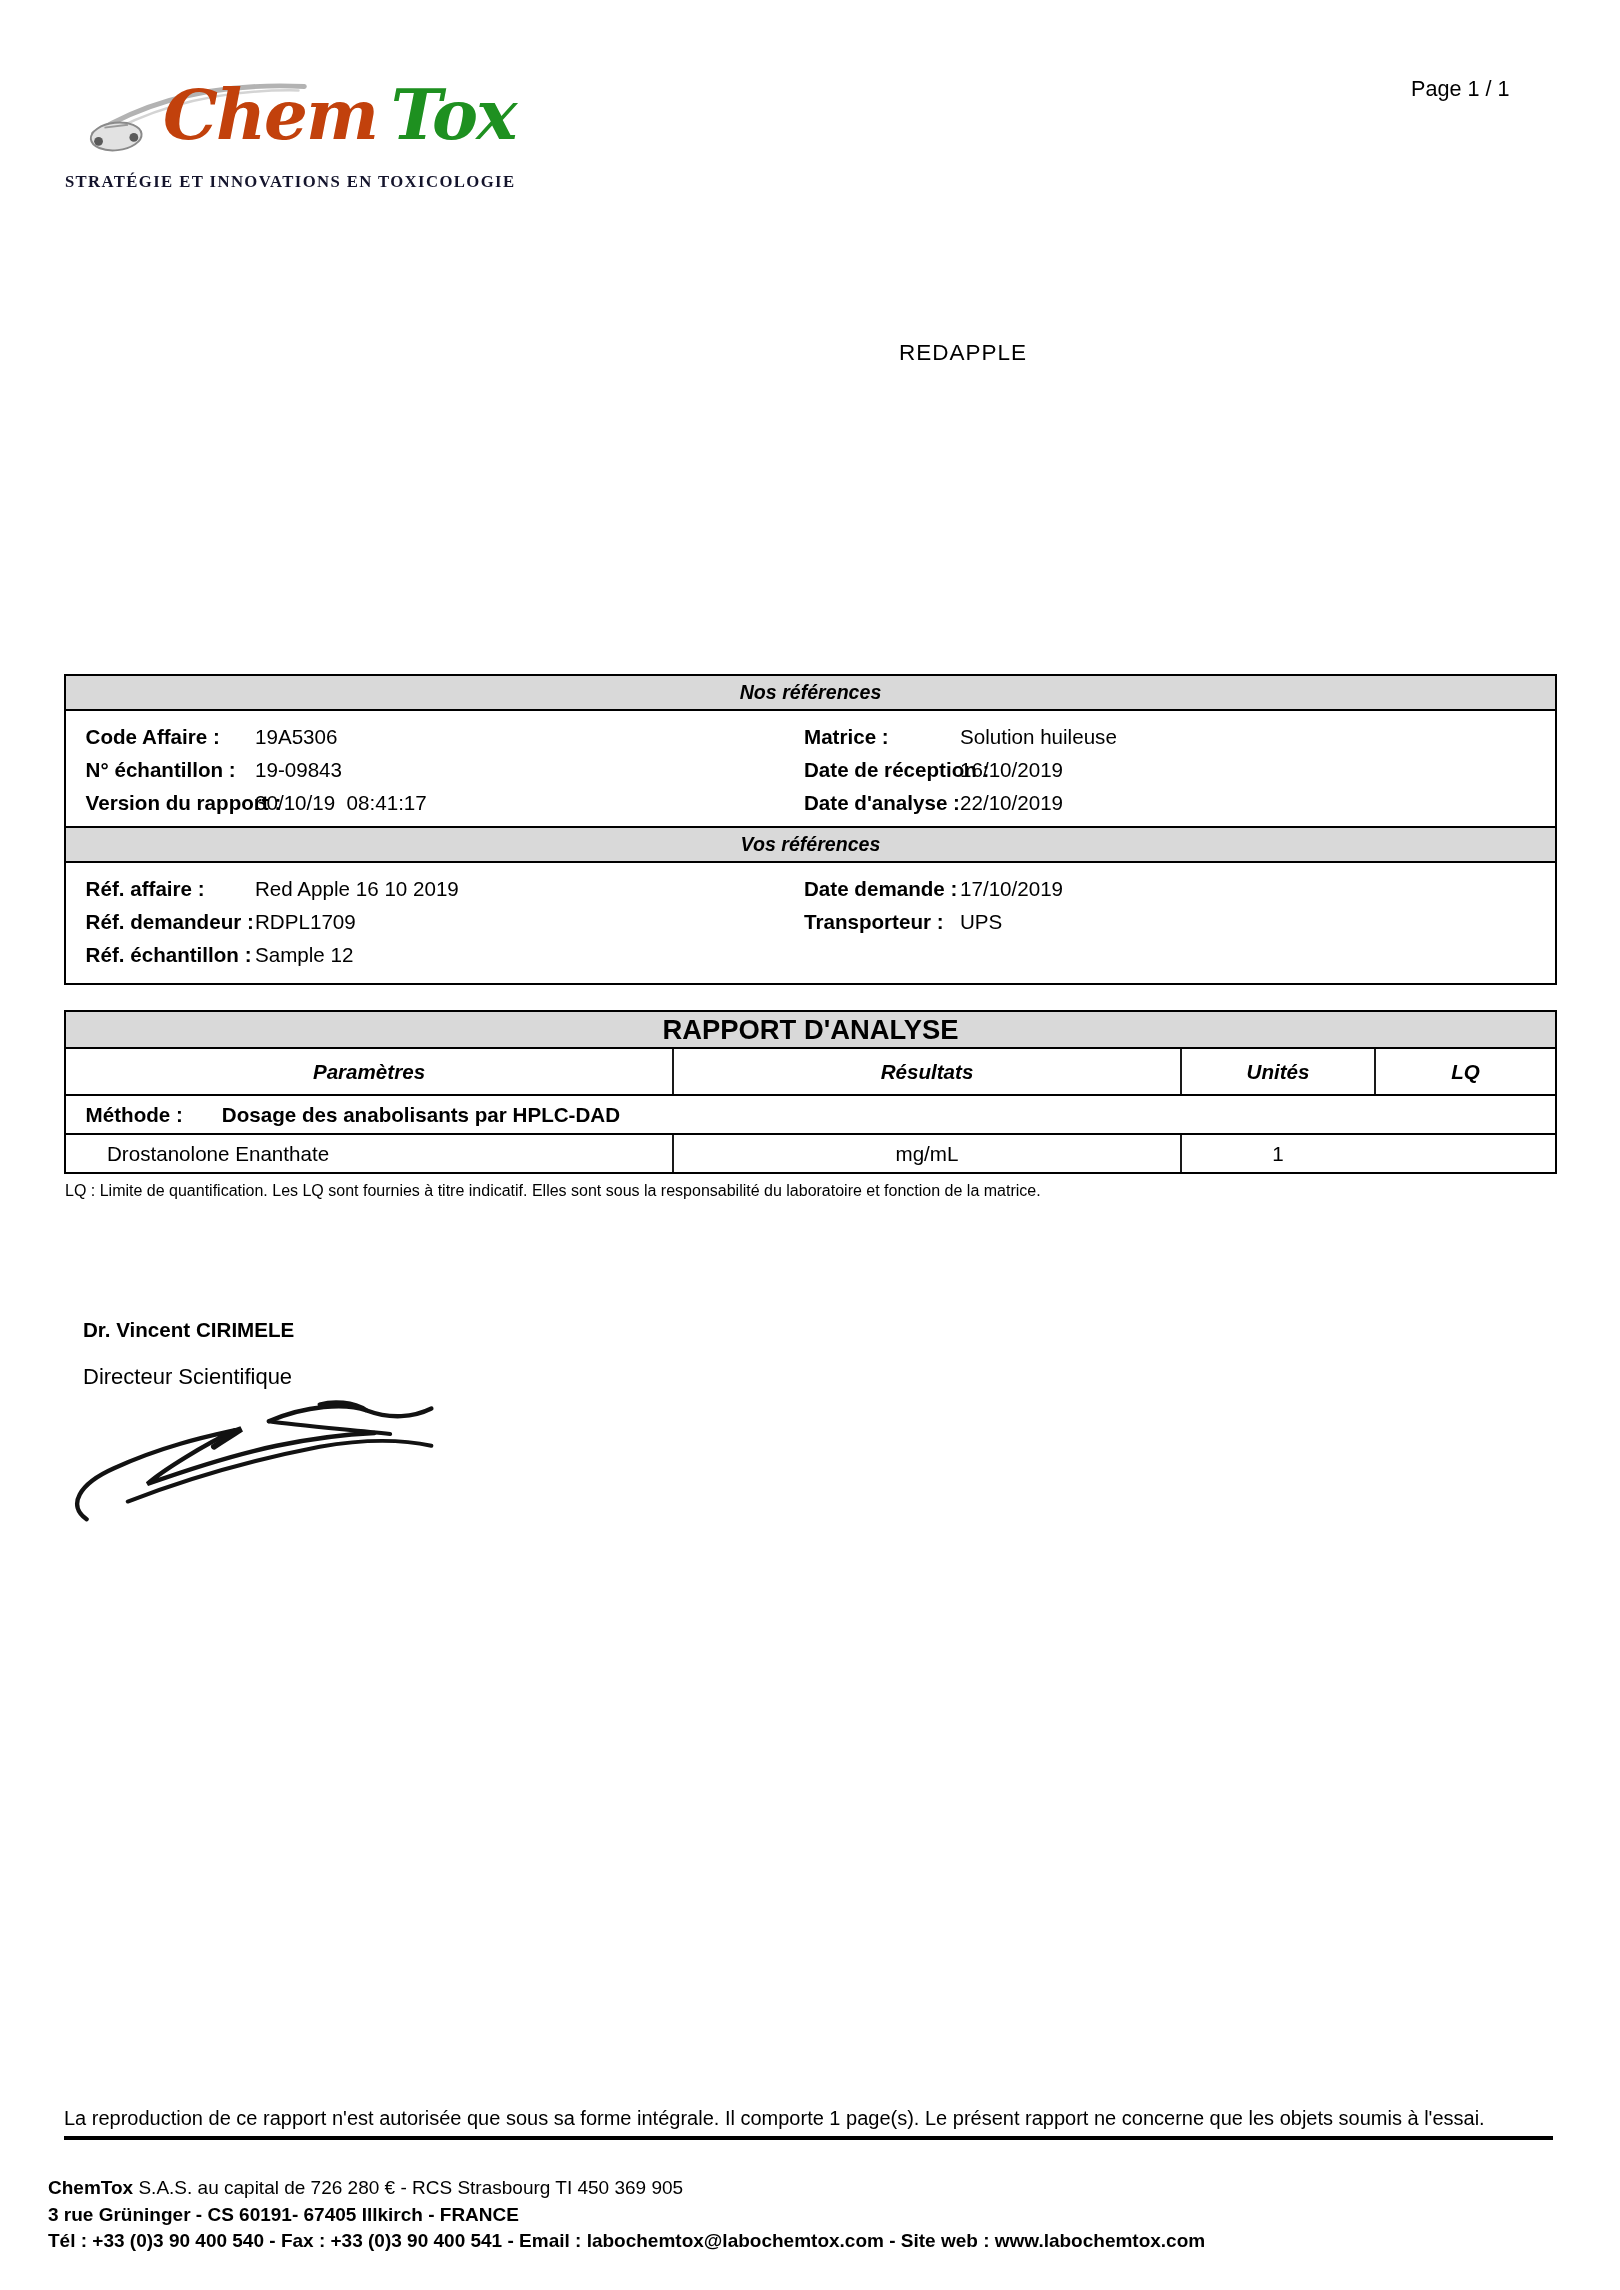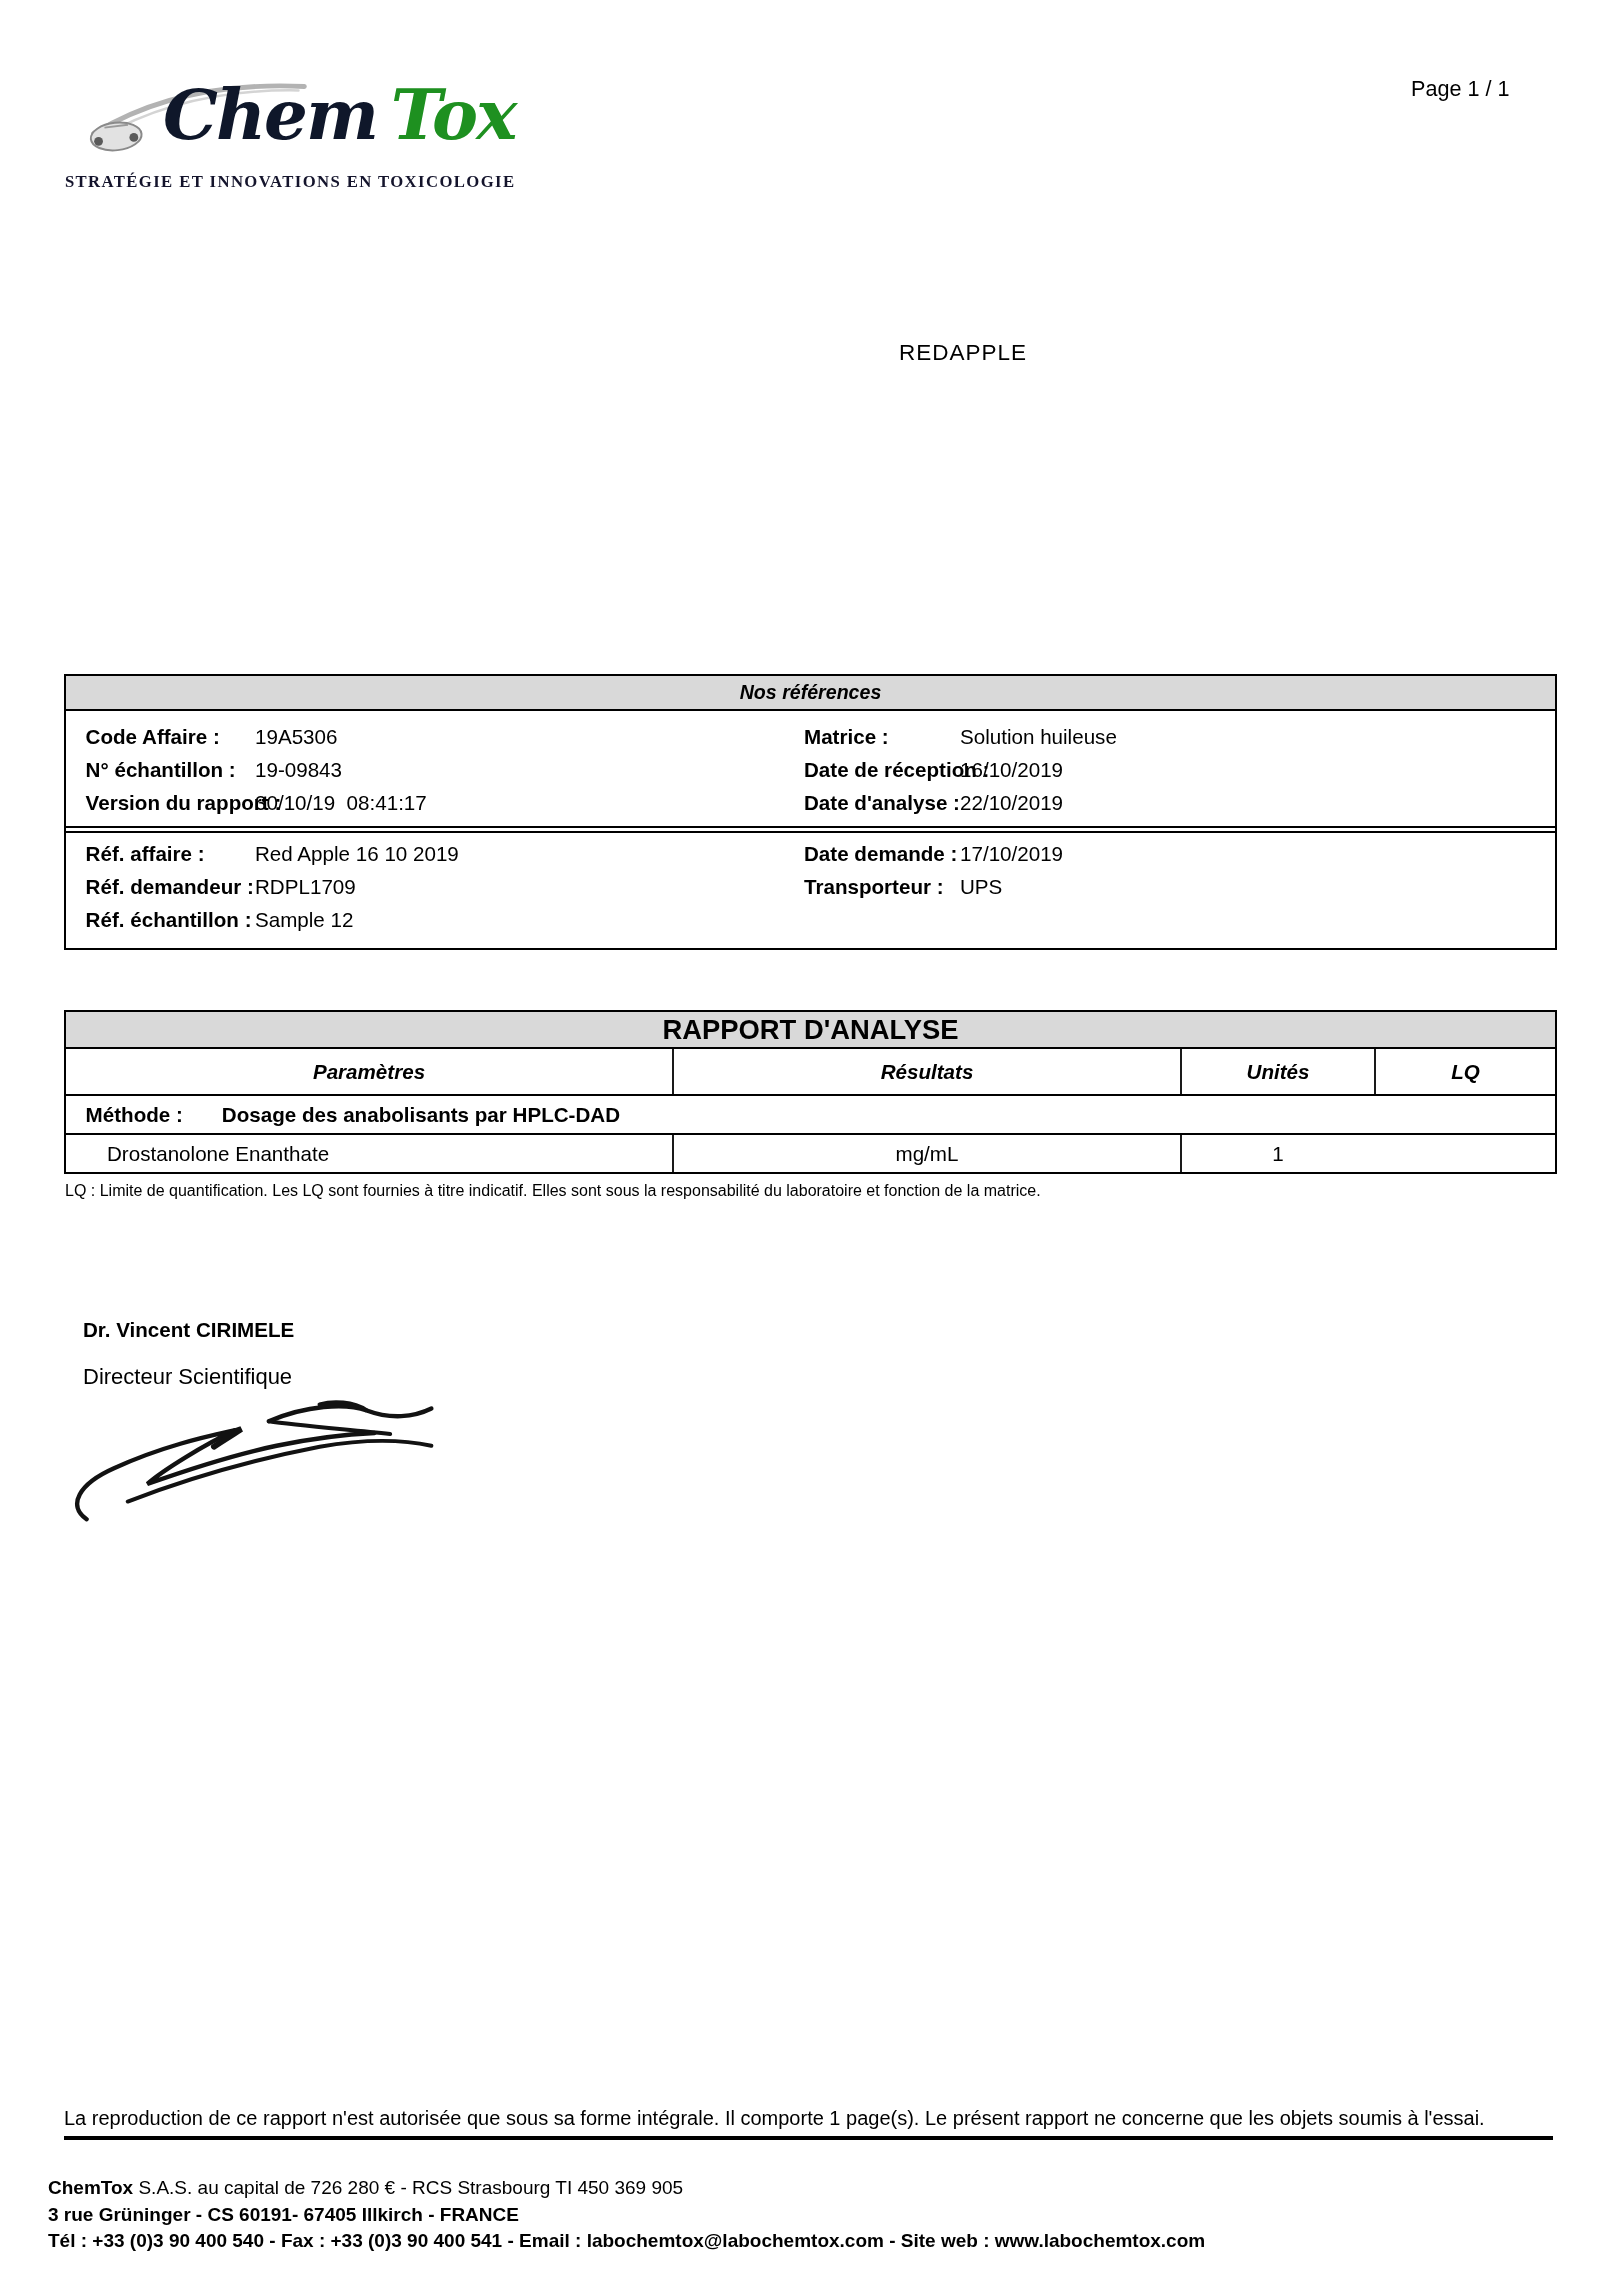--- a/index.html
+++ b/index.html
@@ -15,21 +15,21 @@
   
   #logo{position:absolute;left:59px;top:45px;width:470px;height:157px;}
   #logo-swoosh{position:absolute;left:17.6px;top:13.7px;width:245px;height:103px;}
   #logo-text{
     position:absolute;left:104px;top:35px;
     font-family:"DejaVu Serif", serif;
     font-style:italic;font-weight:bold;
     font-size:69px;line-height:1;letter-spacing:-2px;
     white-space:nowrap;
   }
-  .brand-chem{color:#0f172a;}
+  .brand-chem{color:#c2410c;}
   .brand-tox{color:#1e9020;margin-left:13.7px;}
   #logo-tagline{
     position:absolute;left:5.9px;top:127px;
     font-family:"Liberation Serif", serif;
     font-weight:bold;font-size:16.7px;letter-spacing:1.4px;
     color:#14142c;white-space:nowrap;
   }
   #page-number{
     position:absolute;left:1411px;top:76px;
     font-size:21.6px;
@@ -141,20 +141,21 @@
       </div>
       <div class="stack values-right">
         <div>Solution huileuse</div>
         <div>16/10/2019</div>
         <div>22/10/2019</div>
       </div>
     </div>
   </div>
 
   <div id="vos-table" class="ref-table">
+    <div class="ref-title">Vos références</div>
     <div class="ref-body">
       <div class="stack labels-left">
         <div class="lbl">Réf. affaire :</div>
         <div class="lbl">Réf. demandeur :</div>
         <div class="lbl">Réf. échantillon :</div>
       </div>
       <div class="stack values-left">
         <div>Red Apple 16 10 2019</div>
         <div>RDPL1709</div>
         <div>Sample 12</div>

